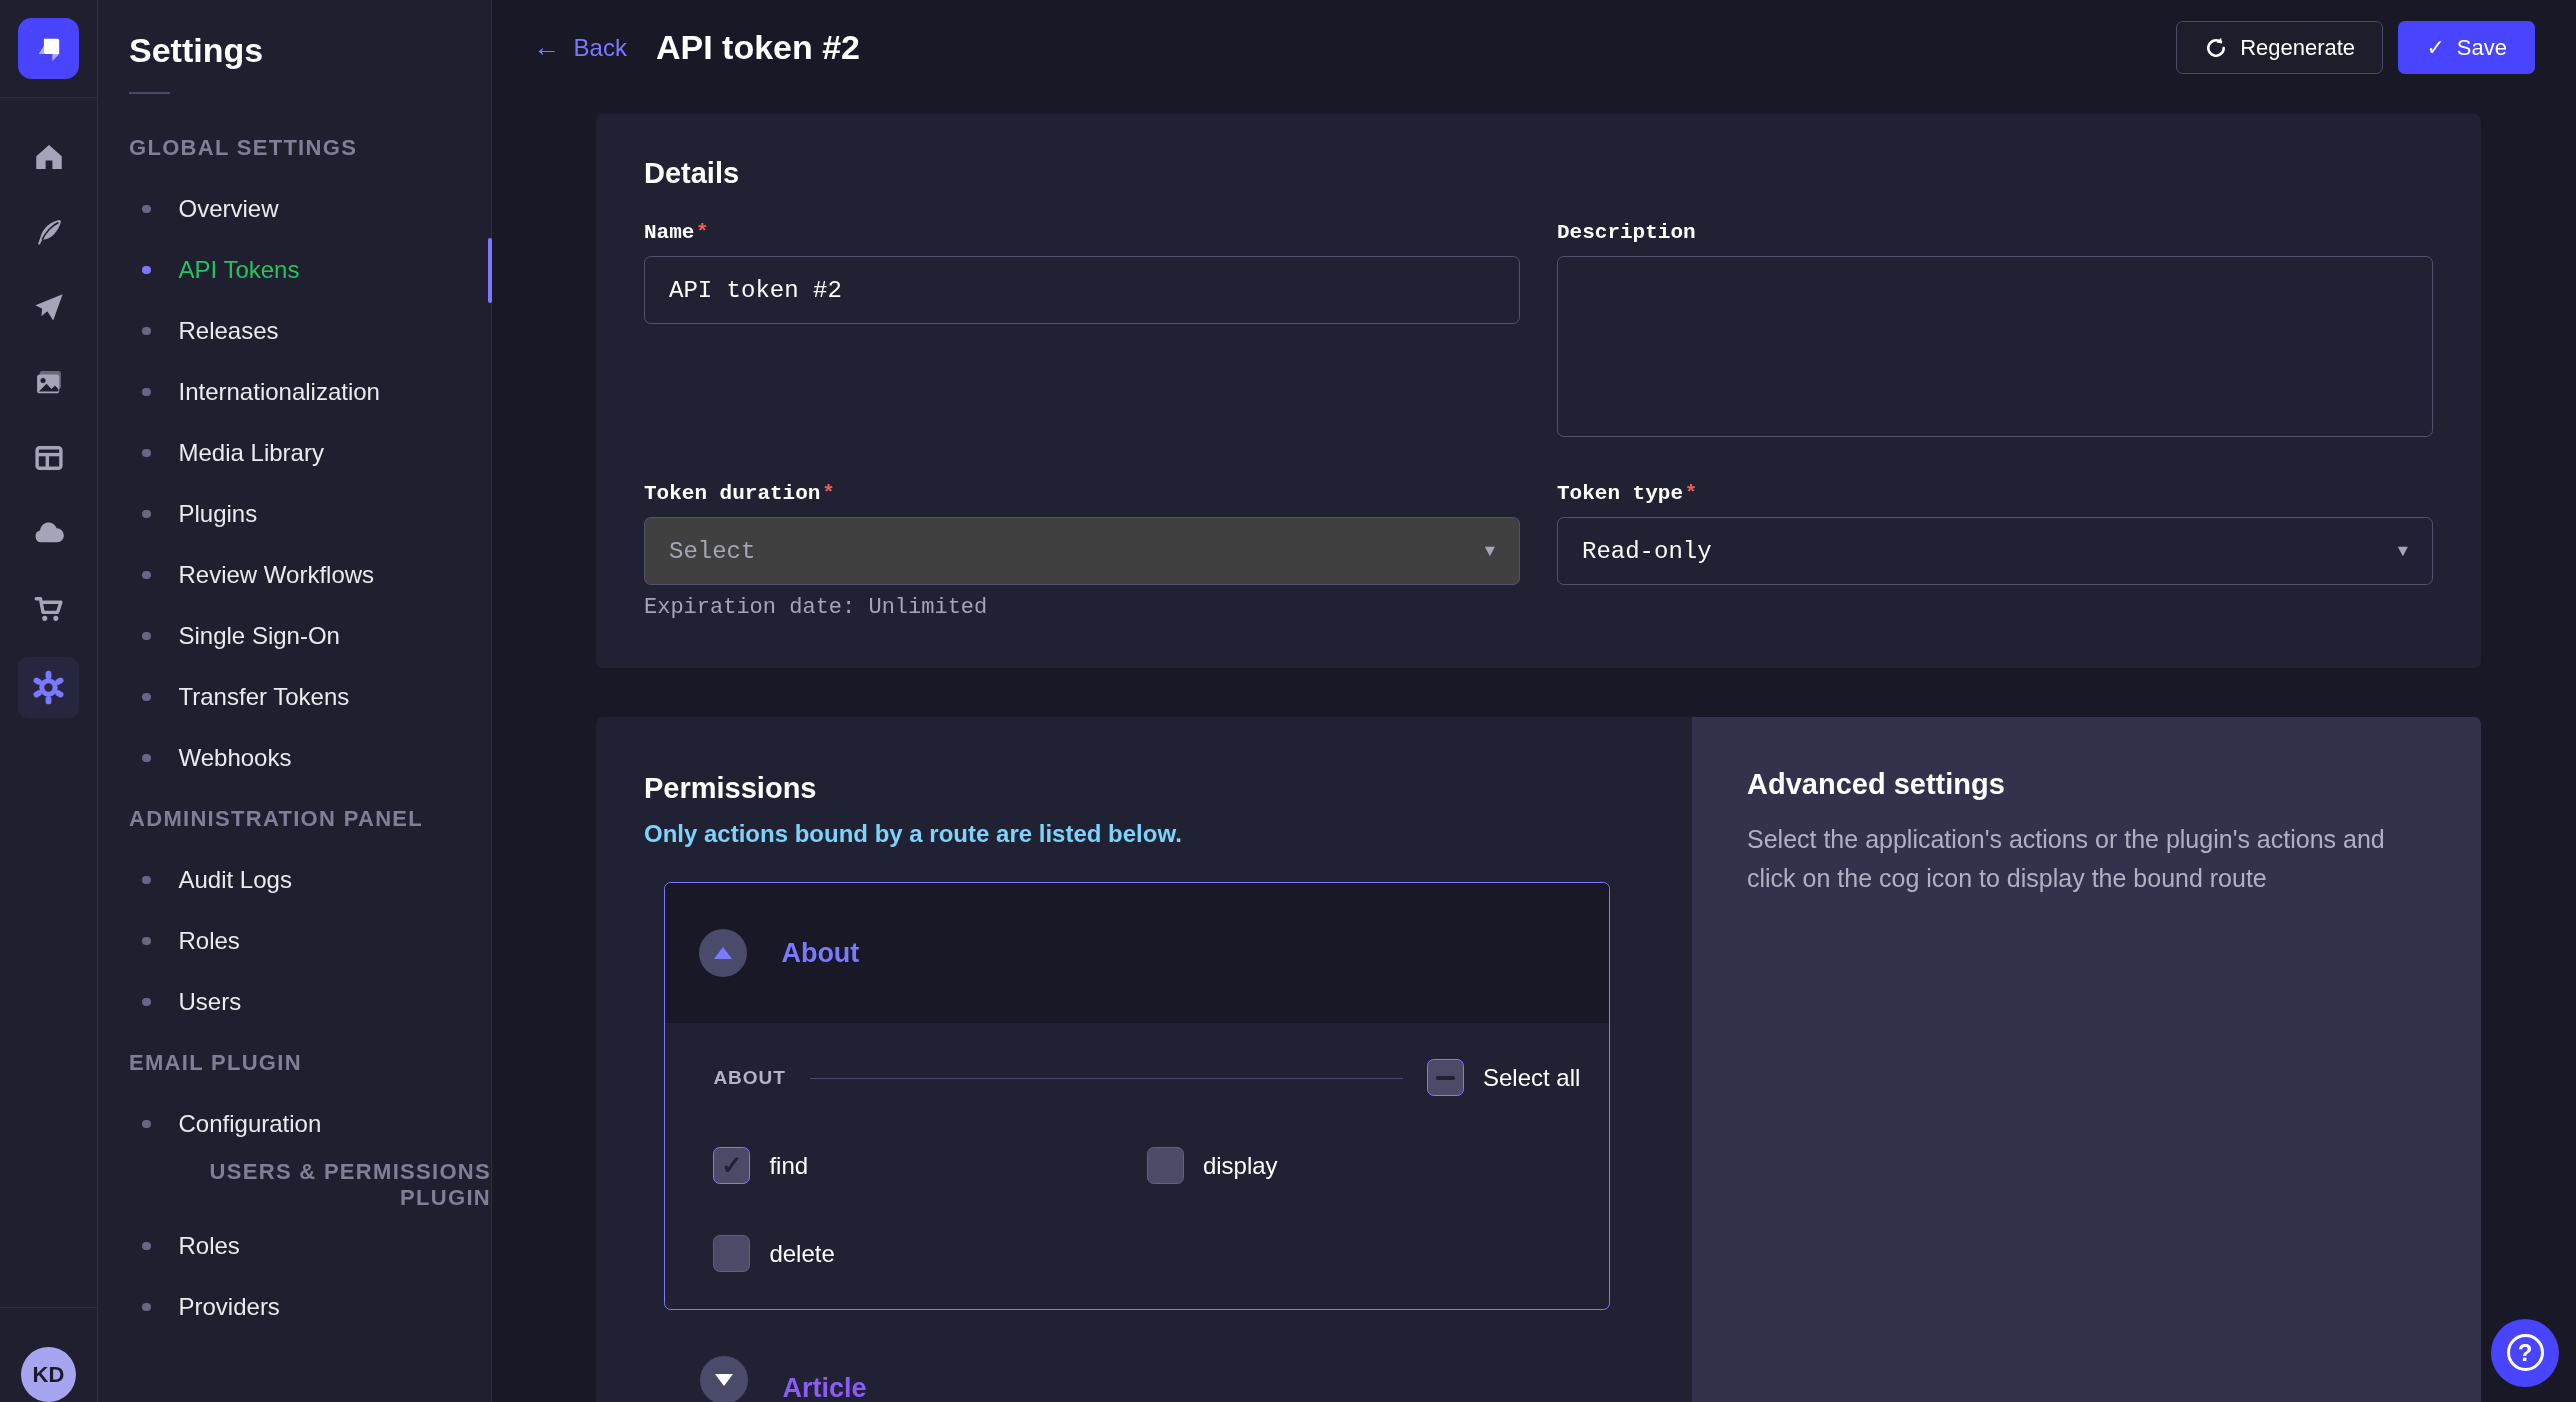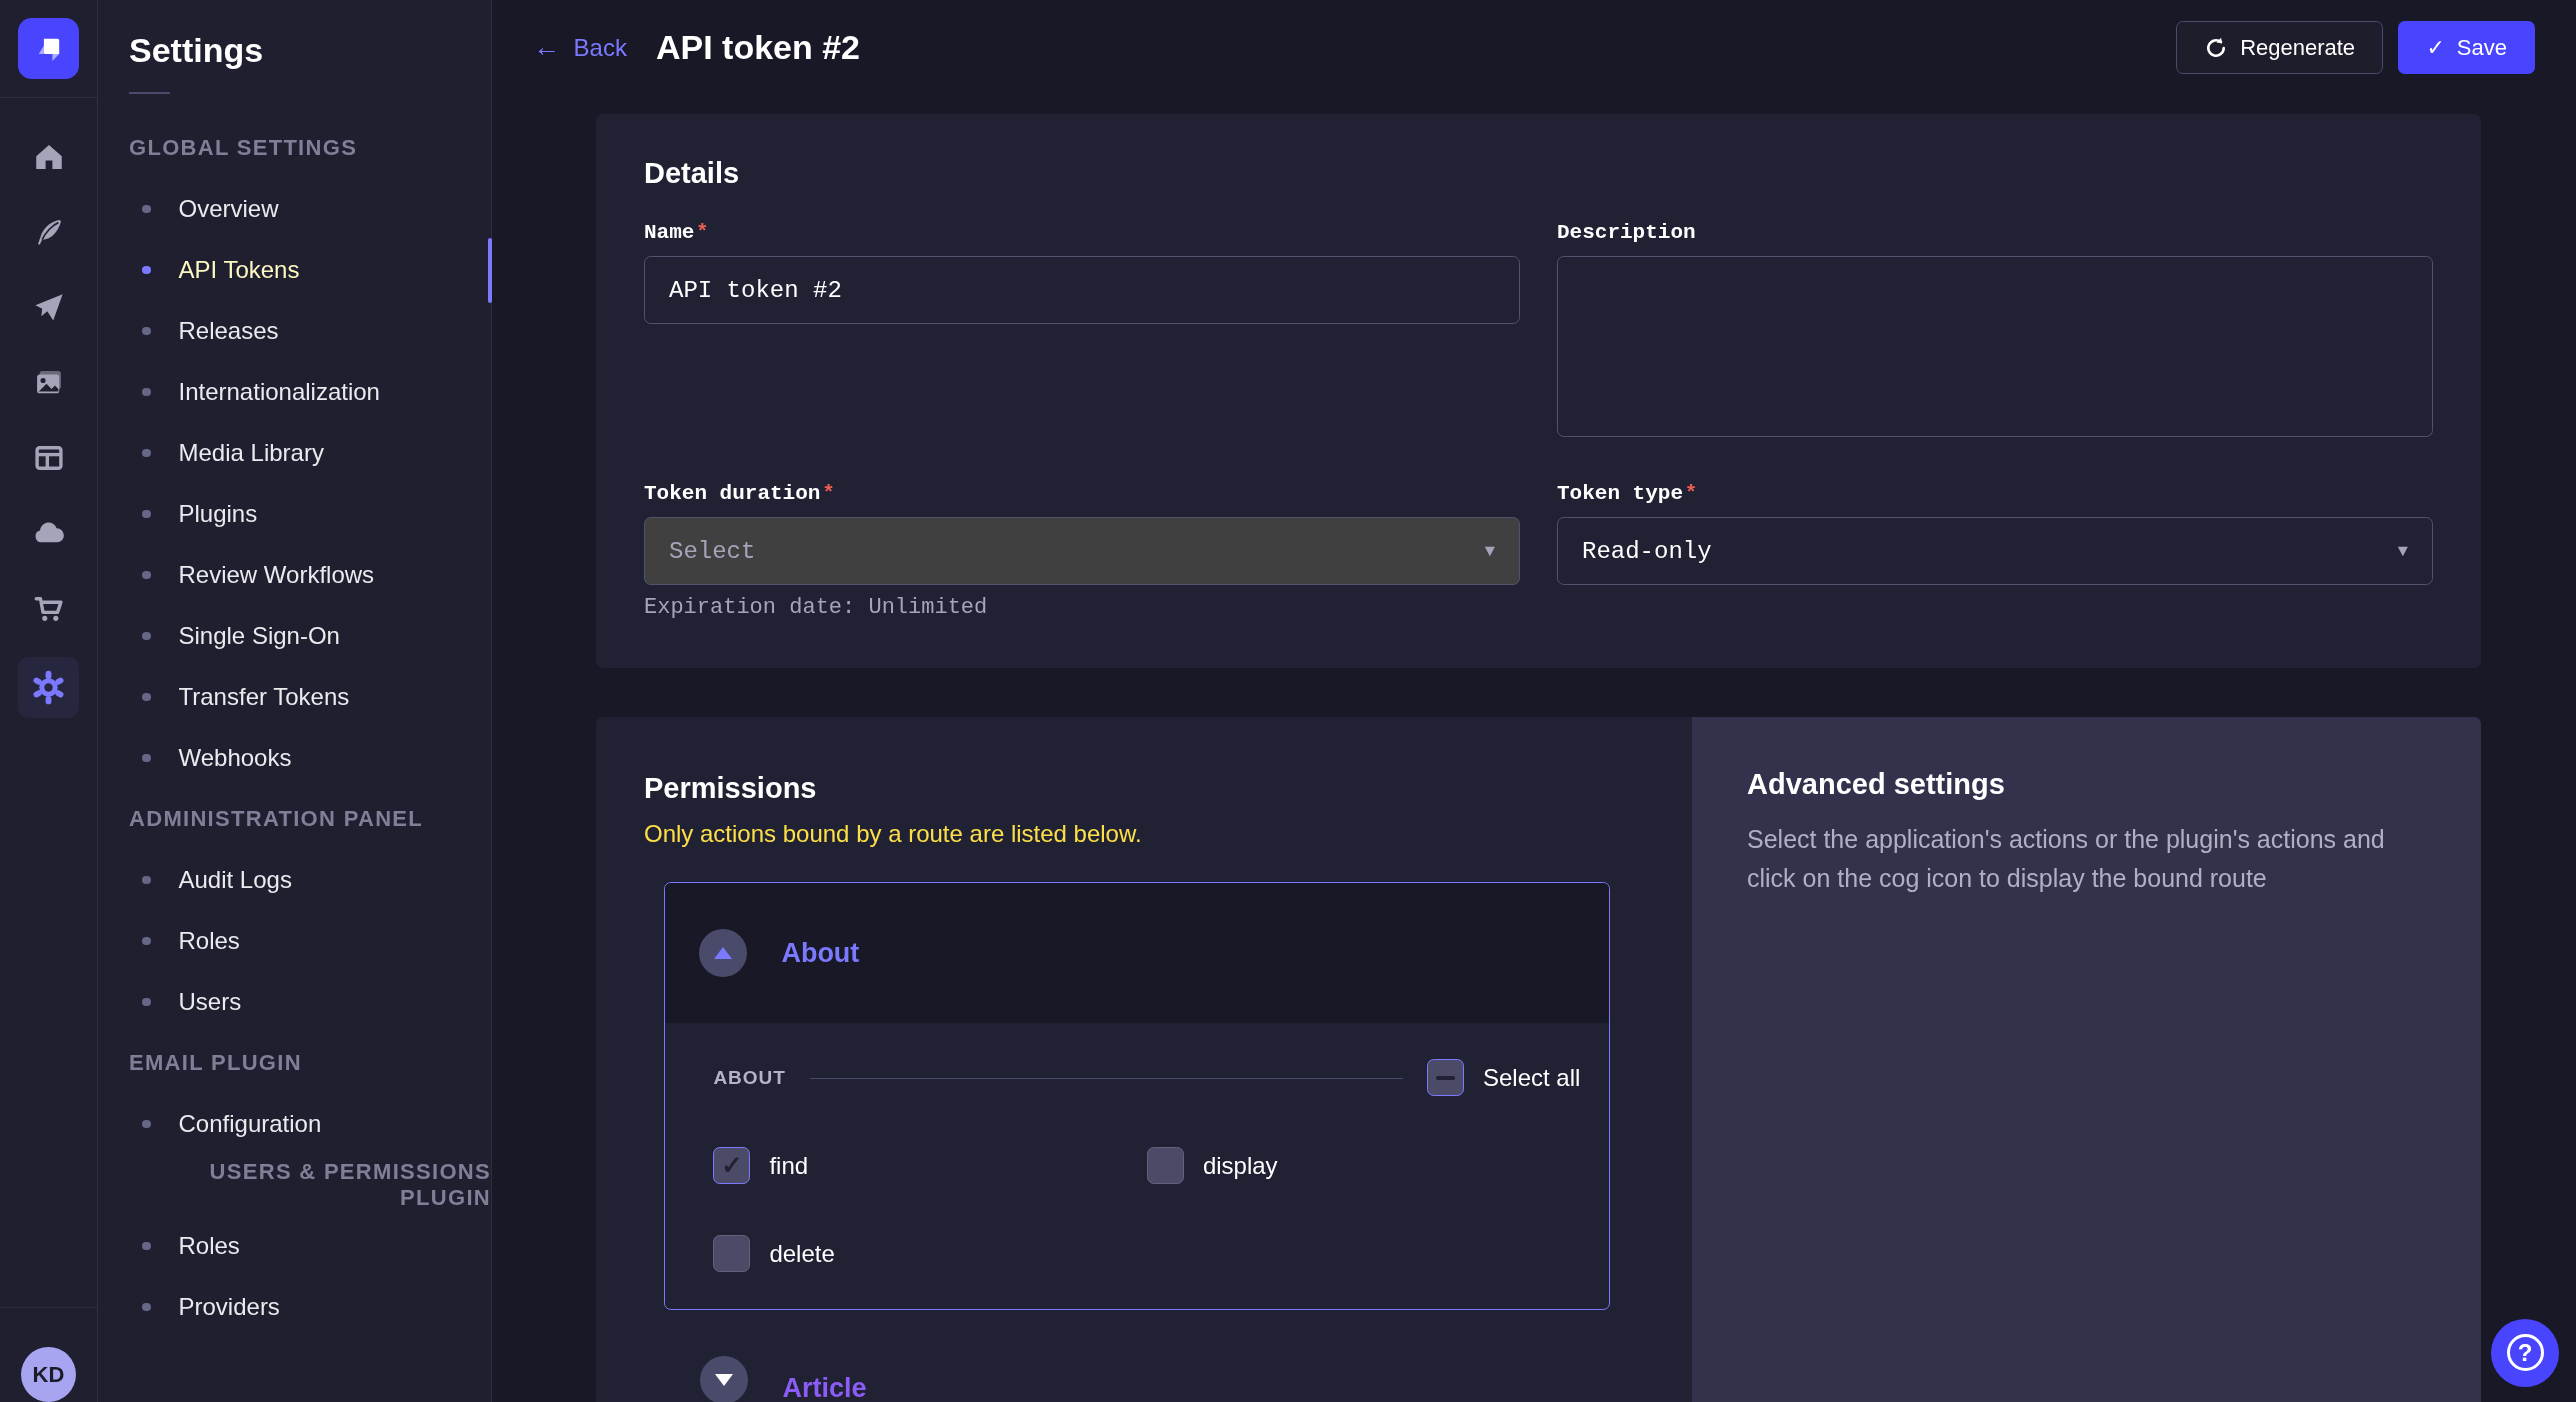--- a/index.html
+++ b/index.html
@@ -49,21 +49,21 @@
   .subnav-divider { width:41px; height:1.7px; background:#4a4a6a; margin:22px 0 24px 31px; }
   .nav-section-label {
     height:61px; display:flex; align-items:center; margin-left:31px;
     font-size:22px; font-weight:700; letter-spacing:1.3px; color:#7f7f98;text-align:right;
   }
   .nav-item {
     height:61px; display:flex; align-items:center; gap:28px;
     padding-left:44px; font-size:24px; color:#eaeaef; cursor:pointer; position:relative;
   }
   .nav-item .bullet { width:8.5px; height:8.5px; border-radius:50%; background:#666687; }
-  .nav-item.active { color:#fef9c3; }
+  .nav-item.active { color:#22c55e; }
   .nav-item.active .bullet { background:#7b79ff; }
   .active-indicator {
     position:absolute; right:-0.9px; width:4.3px; height:65px; background:#7b79ff; border-radius:2.6px;
   }
   
   .main { flex:1; height:100%; display:flex; flex-direction:column; position:relative; }
   .page-header {
     height:95px; min-height:95px; display:flex; align-items:center; padding:0 41px;
   }
   .back-link {
@@ -103,21 +103,21 @@
     display:flex; align-items:center; padding:0 24px; font-size:24px; cursor:pointer;
   }
   .select-filled { background:#404040; }
   .select-placeholder { color:#a5a5ba; }
   .select-caret { margin-left:auto; color:#a5a5ba; font-size:17px; }
   .field-hint { margin-top:10.2px; font-size:22px; color:#a5a5ba; }
   
   .card-permissions { margin-top:49px; height:835px; display:flex; overflow:hidden; }
   .perm-left { flex:1; padding:55px 0 0 48px; }
   .perm-title { font-size:29px; font-weight:600; }
-  .perm-subtitle { margin-top:15.3px; font-size:24px; color:#fde047; }
+  .perm-subtitle { margin-top:15.3px; font-size:24px; color:#7dd3fc;font-weight:bold; }
   .accordion {
     margin:34px 0 0 20.4px; width:946px; border:1.7px solid #7b79ff; border-radius:6.8px; overflow:hidden;
   }
   .acc-header {
     background:#181826; height:140px; display:flex; align-items:center; gap:34px; padding:0 34px; cursor:pointer;
   }
   .acc-toggle {
     width:48px; height:48px; border-radius:50%; background:#4a4a6a;
     display:flex; align-items:center; justify-content:center; cursor:pointer;
   }

